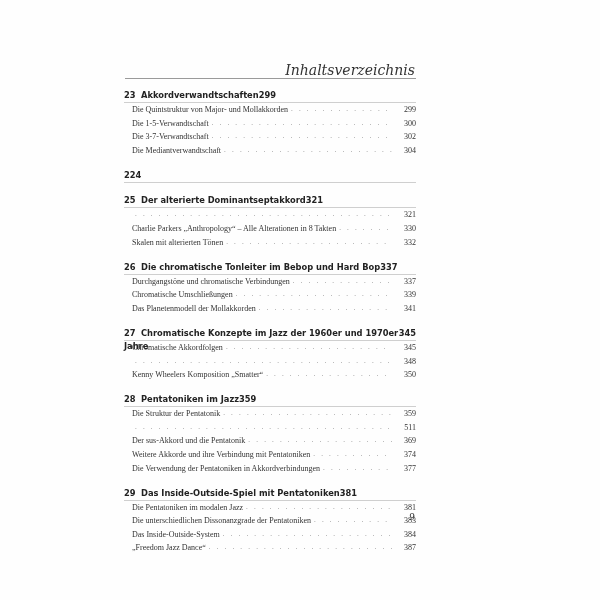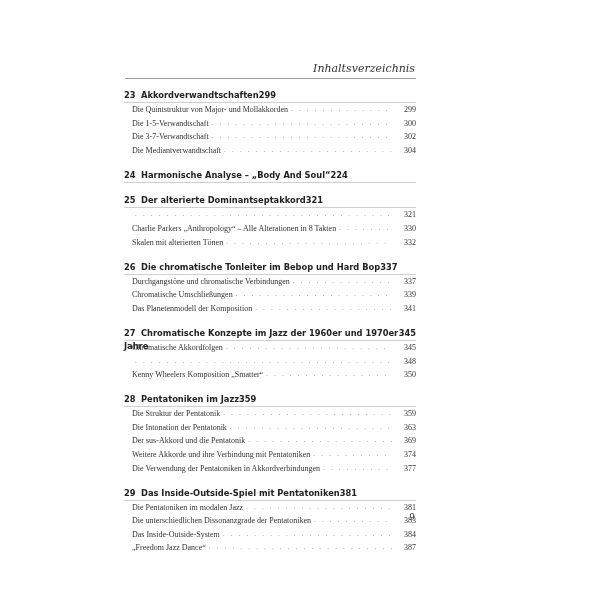--- a/index.html
+++ b/index.html
@@ -1,20 +1,20 @@
 <!DOCTYPE html>
 <html><head>
 <meta charset="utf-8">
 <style>
   html, body { margin:0; padding:0; background:#ffffff; }
   body { width:600px; height:600px; position:relative; overflow:hidden; }
   .page { position:absolute; left:0; top:0; width:600px; height:600px; background:#fefefe; }
   .running-head {
     position:absolute; left:125px; top:62px; width:290px; text-align:right;
-    font-family:"DejaVu Serif", serif; font-style:italic; font-size:11px; color:#333;
+    font-family:"DejaVu Serif", serif; font-style:italic; font-size:14px; color:#333;
   }
   .head-rule { position:absolute; left:125px; top:78px; width:291px; height:1px; background:#9a9a9a; }
   .toc { position:absolute; left:124px; top:89px; width:292px; }
   .chapter { margin-bottom:11.5px; }
   .ch-head {
     display:flex; justify-content:flex-start; align-items:baseline;
     font-family:"DejaVu Sans", sans-serif; font-weight:bold; font-size:8.3px; color:#222;
     height:13px; line-height:13px;
     border-bottom:0.8px solid #cfcfcf;
   }
@@ -67,21 +67,20 @@
         </div>
       <div class="entry">
           <span class="title">Die Mediantverwandtschaft</span>
           <span class="dots">. . . . . . . . . . . . . . . . . . . . . . . . . . . . . . . . . . . . . . . . . . . . . . . . . . . .</span>
           <span class="pg">304</span>
         </div>
     </div>
 
     <div class="chapter">
       <div class="ch-head">
-        <span><span class="num">24</span><span>Harmonische Analyse – „Body And Soul“</span></span>
         <span class="page-num">224</span>
       </div>
     </div>
 
     <div class="chapter">
       <div class="ch-head">
         <span><span class="num">25</span><span>Der alterierte Dominantseptakkord</span></span>
         <span class="page-num">321</span>
       </div>
       <div class="entry">
@@ -109,21 +108,21 @@
           <span class="title">Durchgangstöne und chromatische Verbindungen</span>
           <span class="dots">. . . . . . . . . . . . . . . . . . . . . . . . . . . . . . . . . . . . . . . . . . . . . . . . . . . .</span>
           <span class="pg">337</span>
         </div>
       <div class="entry">
           <span class="title">Chromatische Umschließungen</span>
           <span class="dots">. . . . . . . . . . . . . . . . . . . . . . . . . . . . . . . . . . . . . . . . . . . . . . . . . . . .</span>
           <span class="pg">339</span>
         </div>
       <div class="entry">
-          <span class="title">Das Planetenmodell der Komposition</span>
+          <span class="title">Das Planetenmodell der Mollakkorden</span>
           <span class="dots">. . . . . . . . . . . . . . . . . . . . . . . . . . . . . . . . . . . . . . . . . . . . . . . . . . . .</span>
           <span class="pg">341</span>
         </div>
     </div>
 
     <div class="chapter">
       <div class="ch-head">
         <span><span class="num">27</span><span>Chromatische Konzepte im Jazz der 1960er und 1970er Jahre</span></span>
         <span class="page-num">345</span>
       </div>
@@ -147,23 +146,22 @@
       <div class="ch-head">
         <span><span class="num">28</span><span>Pentatoniken im Jazz</span></span>
         <span class="page-num">359</span>
       </div>
       <div class="entry">
           <span class="title">Die Struktur der Pentatonik</span>
           <span class="dots">. . . . . . . . . . . . . . . . . . . . . . . . . . . . . . . . . . . . . . . . . . . . . . . . . . . .</span>
           <span class="pg">359</span>
         </div>
       <div class="entry">
-          <span class="title">Die Intonation der Pentatonik</span>
-          <span class="dots">. . . . . . . . . . . . . . . . . . . . . . . . . . . . . . . . . . . . . . . . . . . . . . . . . . . .</span>
-          <span class="pg">363</span>
+          <span class="dots">. . . . . . . . . . . . . . . . . . . . . . . . . . . . . . . . . . . . . . . . . . . . . . . . . . . .</span>
+          <span class="pg">511</span>
         </div>
       <div class="entry">
           <span class="title">Der sus-Akkord und die Pentatonik</span>
           <span class="dots">. . . . . . . . . . . . . . . . . . . . . . . . . . . . . . . . . . . . . . . . . . . . . . . . . . . .</span>
           <span class="pg">369</span>
         </div>
       <div class="entry">
           <span class="title">Weitere Akkorde und ihre Verbindung mit Pentatoniken</span>
           <span class="dots">. . . . . . . . . . . . . . . . . . . . . . . . . . . . . . . . . . . . . . . . . . . . . . . . . . . .</span>
           <span class="pg">374</span>

